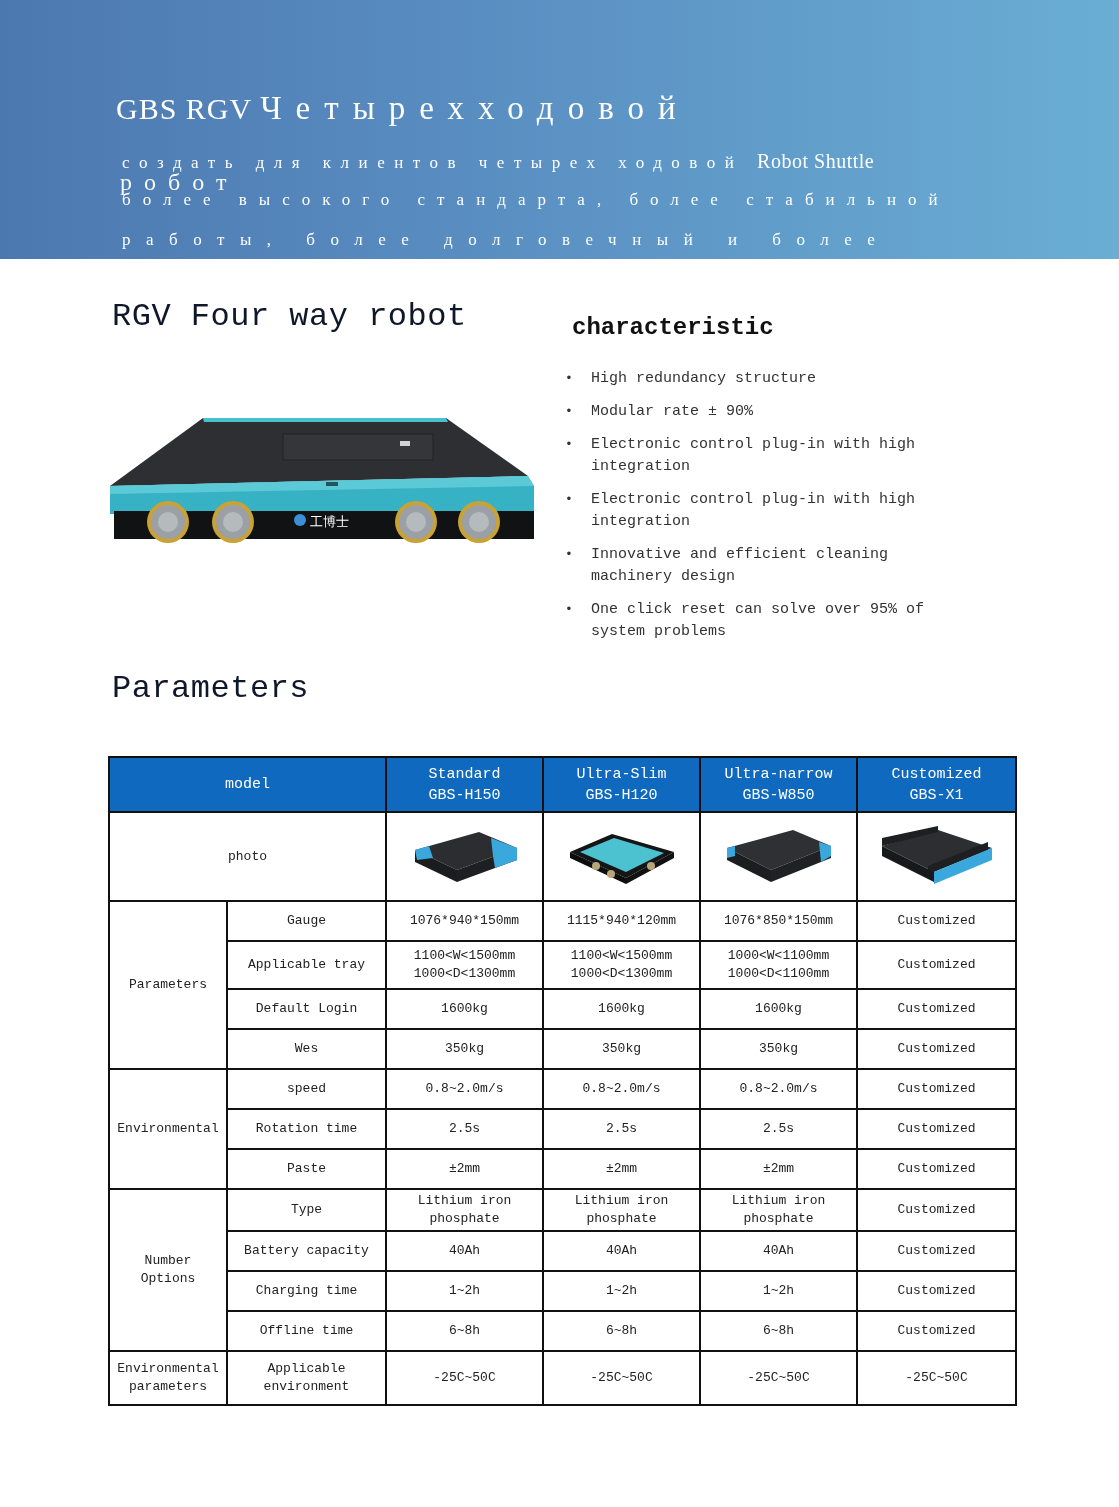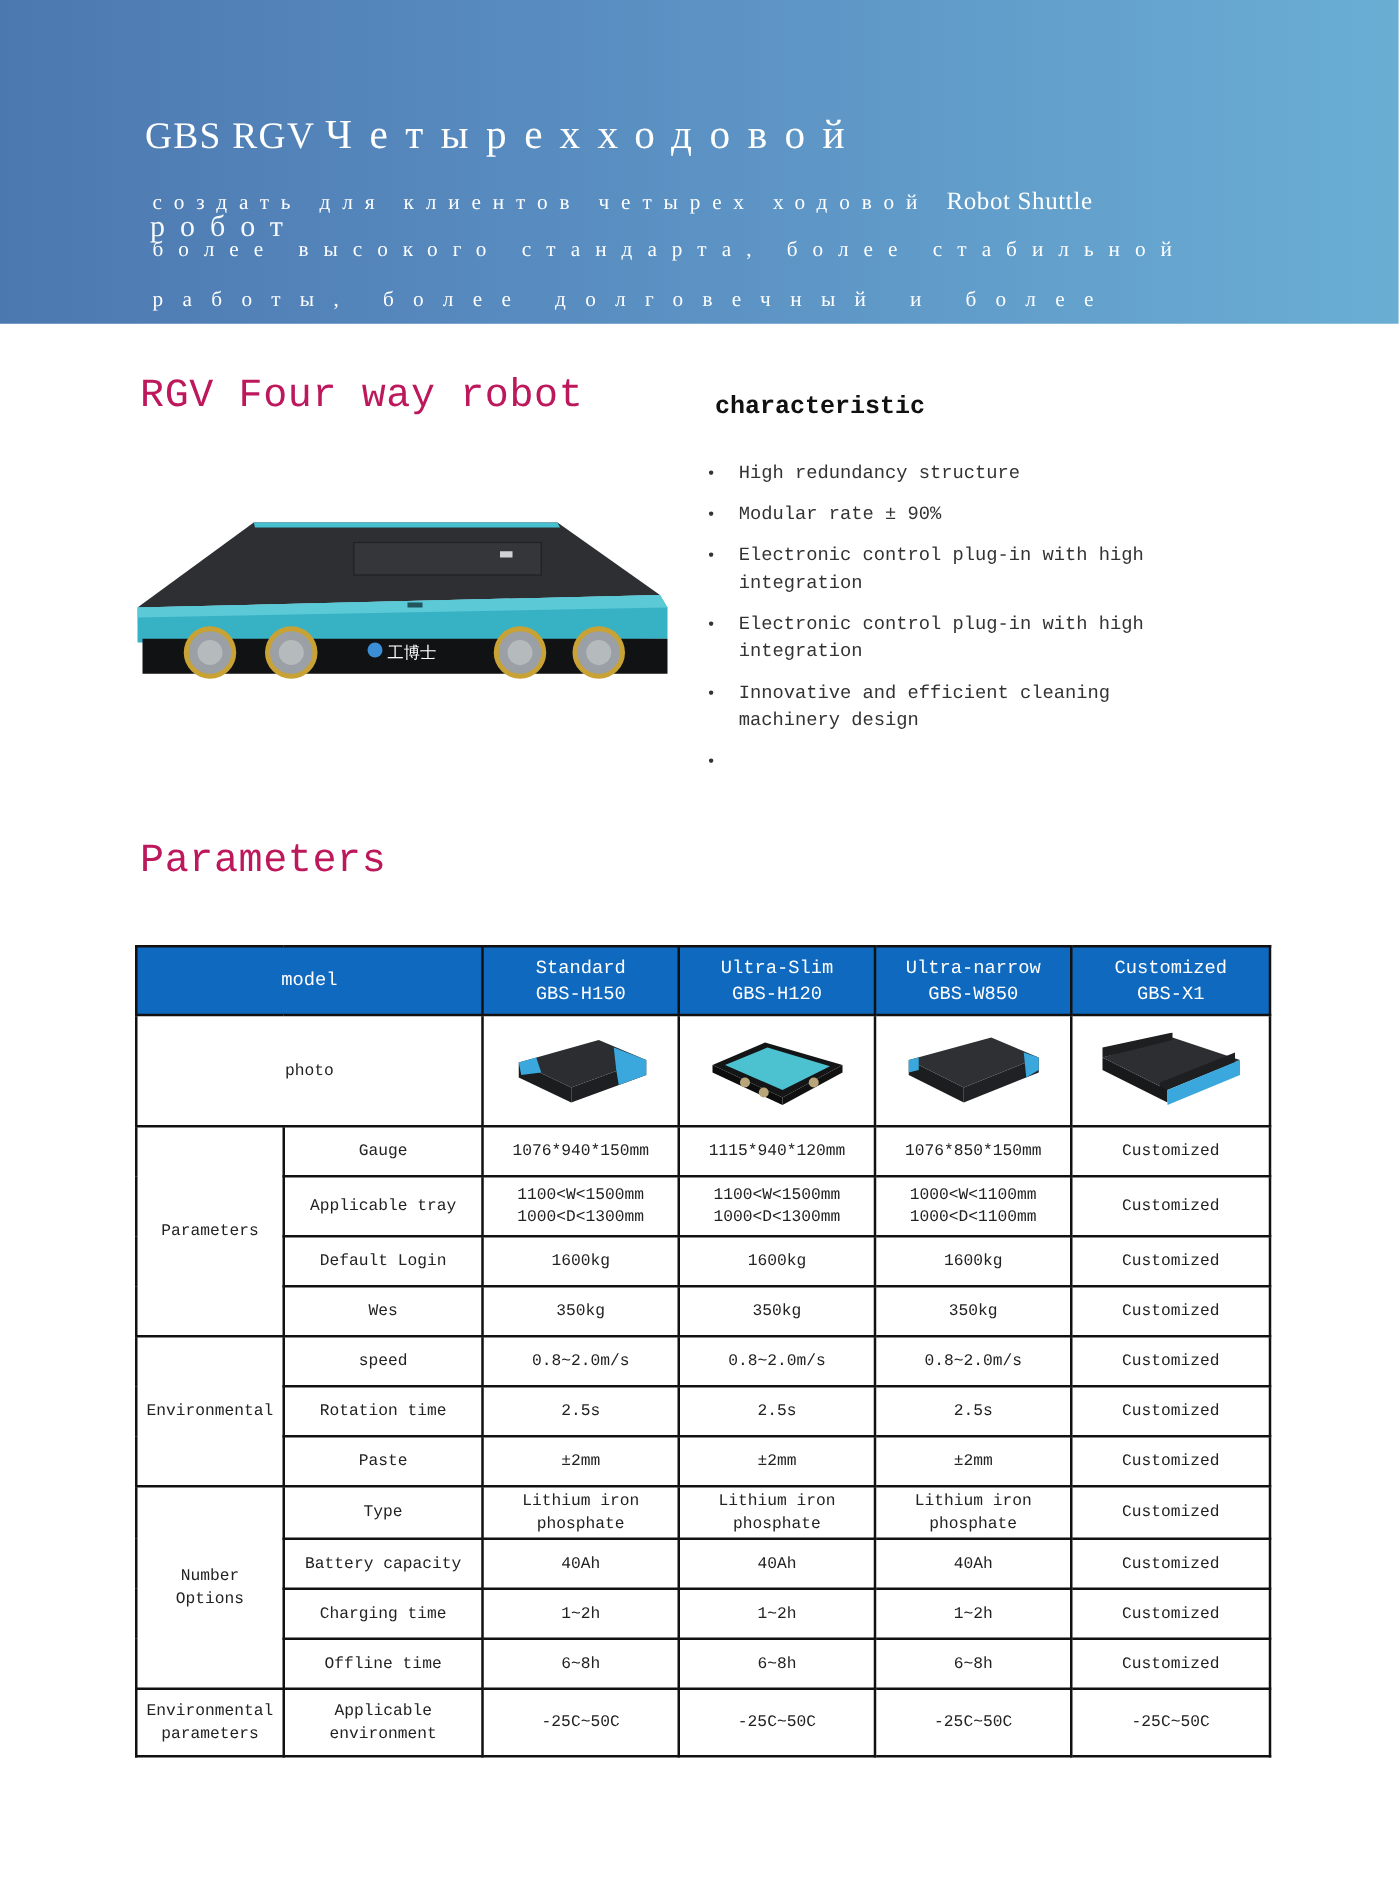--- a/index.html
+++ b/index.html
@@ -27,31 +27,31 @@
     font-family: "Liberation Serif", "DejaVu Serif", serif;
     font-size: 17px; white-space: nowrap; overflow: hidden;
   }
   .banner .line1 { top: 150px; letter-spacing: 9.5px; }
   .banner .line1 .en { font-size: 20px; letter-spacing: 0.5px; }
   .banner .line2 { top: 190px; letter-spacing: 12px; }
   .banner .line3 { top: 230px; letter-spacing: 15.5px; }
 
   .section-title {
     position: absolute; font-family: "Liberation Mono", "DejaVu Sans Mono", monospace;
-    color: #be185d; font-size: 32px; font-weight: normal; letter-spacing: 0.5px;
+    color: #0f172a; font-size: 32px; font-weight: normal; letter-spacing: 0.5px;
   }
   .rgv-title { left: 112px; top: 298px; }
   .params-title { left: 112px; top: 670px; }
 
   .robot-image { position: absolute; left: 108px; top: 416px; width: 430px; height: 130px; }
 
   .char-title {
     position: absolute; left: 572px; top: 314px;
     font-family: "Liberation Mono", "DejaVu Sans Mono", monospace;
-    font-size: 20px; font-weight: bold; color: #111;
+    font-size: 24px; font-weight: bold; color: #111;
   }
   .char-list { position: absolute; left: 565px; top: 368px; width: 380px; list-style: none; }
   .char-list li {
     position: relative; padding-left: 26px; font-size: 15px; line-height: 22px; color: #333;
     margin-bottom: 11px;
   }
   .char-list li .bullet { position: absolute; left: 0; top: 0; font-size: 13px; }
 
   table.params {
     position: absolute; left: 108px; top: 756px; width: 907px;
@@ -123,21 +123,21 @@
   </svg>
 </div>
 
 <h2 class="char-title">characteristic</h2>
 <ul class="char-list">
   <li><span class="bullet">•</span><span>High redundancy structure</span></li>
   <li><span class="bullet">•</span><span>Modular rate ± 90%</span></li>
   <li><span class="bullet">•</span><span>Electronic control plug-in with high integration</span></li>
   <li><span class="bullet">•</span><span>Electronic control plug-in with high integration</span></li>
   <li><span class="bullet">•</span><span>Innovative and efficient cleaning machinery design</span></li>
-  <li><span class="bullet">•</span></li>
+  <li><span class="bullet">•</span><span>One click reset can solve over 95% of system problems</span></li>
 </ul>
 
 <h2 class="section-title params-title">Parameters</h2>
 
 <table class="params">
   <colgroup>
     <col style="width:118px">
       <col style="width:159px">
       <col style="width:157px">
       <col style="width:157px">

